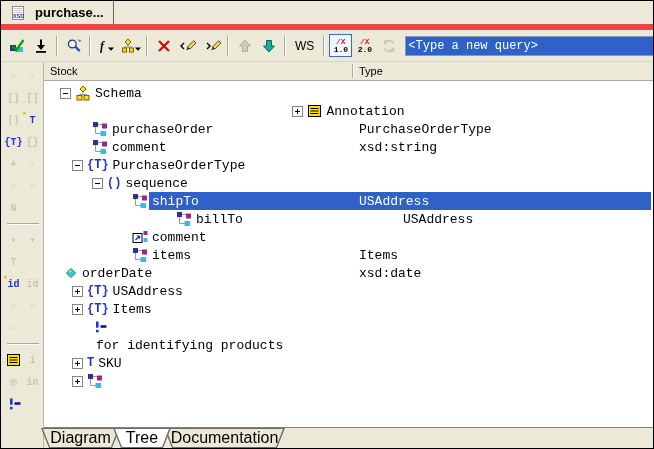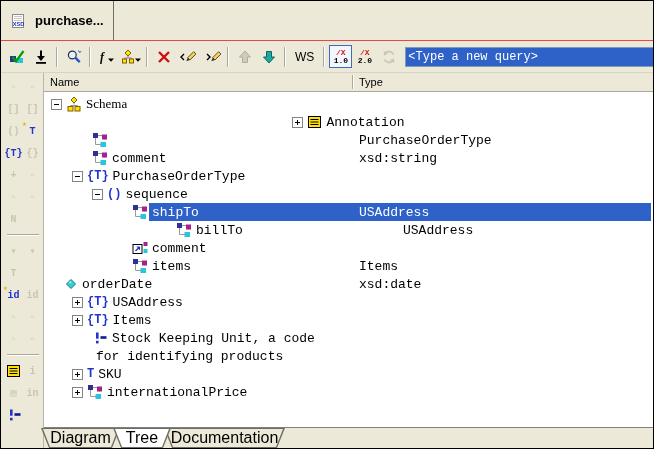--- a/index.html
+++ b/index.html
@@ -3,21 +3,21 @@
 <meta charset="utf-8">
 <style>
   * { box-sizing: border-box; margin: 0; padding: 0; }
   html,body { width:654px; height:449px; background:#ECE9D8; }
   body { font-family:"Liberation Sans", sans-serif; }
 
   .window { width:654px; height:449px; border:1px solid #000; background:#ECE9D8;
             display:flex; flex-direction:column; overflow:hidden; }
 
   
-  .doc-tabbar { height:40px; border-bottom:1px solid #ef4444; display:flex; align-items:stretch;
+  .doc-tabbar { height:29px; border-bottom:6px solid #ef4444; display:flex; align-items:stretch;
                 padding-left:5px; background:#ECE9D8; flex:none; }
   .doc-tab { display:flex; align-items:center; gap:5px; padding:0 9px 0 4px;
              border-right:1px solid #6f6d62; font-weight:bold; font-size:13px; color:#000; }
 
   
   .toolbar { height:32px; flex:none; display:flex; align-items:center; padding:0 4px;
              border-bottom:1px solid #d8d4c4; gap:1px; }
   .tb-btn { width:23px; height:23px; display:flex; align-items:center; justify-content:center;
             border:1px solid transparent; flex:none; }
   .tb-btn.wide { width:auto; padding:0 4px; }
@@ -278,27 +278,27 @@
               <rect x="4" y="10.8" width="2.6" height="2.6" fill="#2233CC"></rect>
               <rect x="8.5" y="6.2" width="6" height="2.6" fill="#111A8F"></rect>
             </svg>
           </div>
           <div class="sb-icon"></div>
         </div>
     </div>
 
     <div class="main">
       <div class="hdr">
-        <span class="h-name">Name</span>
+        <span class="h-name">Stock</span>
         <span class="h-div"></span>
         <span class="h-type">Type</span>
       </div>
 
       <div class="tree" id="tree">
-          <div class="trow" style="padding-left: 7px; font-family: Liberation Serif, serif;">
+          <div class="trow" style="padding-left: 16px;">
             <div class="exp minus"></div>
             <span class="ticon">
               <svg width="16" height="16" viewBox="0 0 16 16">
                 <path d="M8 6.5v2M4.5 9.5h7M4.5 9.5v1.5M11.5 9.5v1.5" stroke="#999" fill="none"></path>
                 <polygon points="8,1 11,4 8,7 5,4" fill="#FFE000" stroke="#806000"></polygon>
                 <rect x="2" y="10.5" width="5" height="4.5" fill="#FFE000" stroke="#806000"></rect>
                 <rect x="9" y="10.5" width="5" height="4.5" fill="#FFE000" stroke="#806000"></rect>
               </svg>
             </span>
             <span class="tname">Schema</span>
@@ -316,20 +316,21 @@
           <div class="trow" style="padding-left: 28px;">
             <div class="no-exp"></div>
             <span class="ticon">
               <svg width="16" height="16" viewBox="0 0 16 16">
                 <path d="M3.5 6v6.5h6M6 3.5h6.5v4" stroke="#999" fill="none"></path>
                 <rect x="1" y="1" width="5" height="5" fill="#2E3192"></rect>
                 <rect x="10" y="2.5" width="5" height="5" fill="#A3238E"></rect>
                 <rect x="8.5" y="10" width="5.5" height="5" fill="#29C5DE"></rect>
               </svg>
             </span>
+            <span class="tname">purchaseOrder</span>
             <span class="ttype">PurchaseOrderType</span>
           </div>
           <div class="trow" style="padding-left: 28px;">
             <div class="no-exp"></div>
             <span class="ticon">
               <svg width="16" height="16" viewBox="0 0 16 16">
                 <path d="M3.5 6v6.5h6M6 3.5h6.5v4" stroke="#999" fill="none"></path>
                 <rect x="1" y="1" width="5" height="5" fill="#2E3192"></rect>
                 <rect x="10" y="2.5" width="5" height="5" fill="#A3238E"></rect>
                 <rect x="8.5" y="10" width="5.5" height="5" fill="#29C5DE"></rect>
@@ -423,42 +424,40 @@
           </div>
           <div class="trow" style="padding-left: 28px;">
             <div class="no-exp"></div>
             <span class="ticon">
               <svg width="16" height="16" viewBox="0 0 16 16">
                 <path d="M4 2.5h2.6v6.2H4z" fill="#2233CC"></path>
                 <rect x="4" y="10.8" width="2.6" height="2.6" fill="#2233CC"></rect>
                 <rect x="8.5" y="6.2" width="6" height="2.6" fill="#111A8F"></rect>
               </svg>
             </span>
-            <span class="tname">Stock Keeping Unit, a code</span>
           </div>
           <div class="trow" style="padding-left: 36px;">
             <div class="no-exp" style="width: 16px;"></div>
             <span class="tname">for identifying products</span>
           </div>
           <div class="trow" style="padding-left: 28px;">
             <div class="exp plus"></div>
             <span class="ticon txt">T</span>
             <span class="tname">SKU</span>
           </div>
           <div class="trow" style="padding-left: 28px;">
             <div class="exp plus"></div>
             <span class="ticon">
               <svg width="16" height="16" viewBox="0 0 16 16">
                 <path d="M3.5 6v6.5h6M6 3.5h6.5v4" stroke="#999" fill="none"></path>
                 <rect x="1" y="1" width="5" height="5" fill="#2E3192"></rect>
                 <rect x="10" y="2.5" width="5" height="5" fill="#A3238E"></rect>
                 <rect x="8.5" y="10" width="5.5" height="5" fill="#29C5DE"></rect>
               </svg>
             </span>
-            <span class="tname">internationalPrice</span>
           </div>
         </div>
 
       <div class="btabs" id="btabs">
           <div class="btab" style="width: 79px;">
             <div class="btab-outer"></div>
             <div class="btab-inner">Diagram</div>
           </div>
           <div class="btab active" style="width: 58px;">
             <div class="btab-outer"></div>

